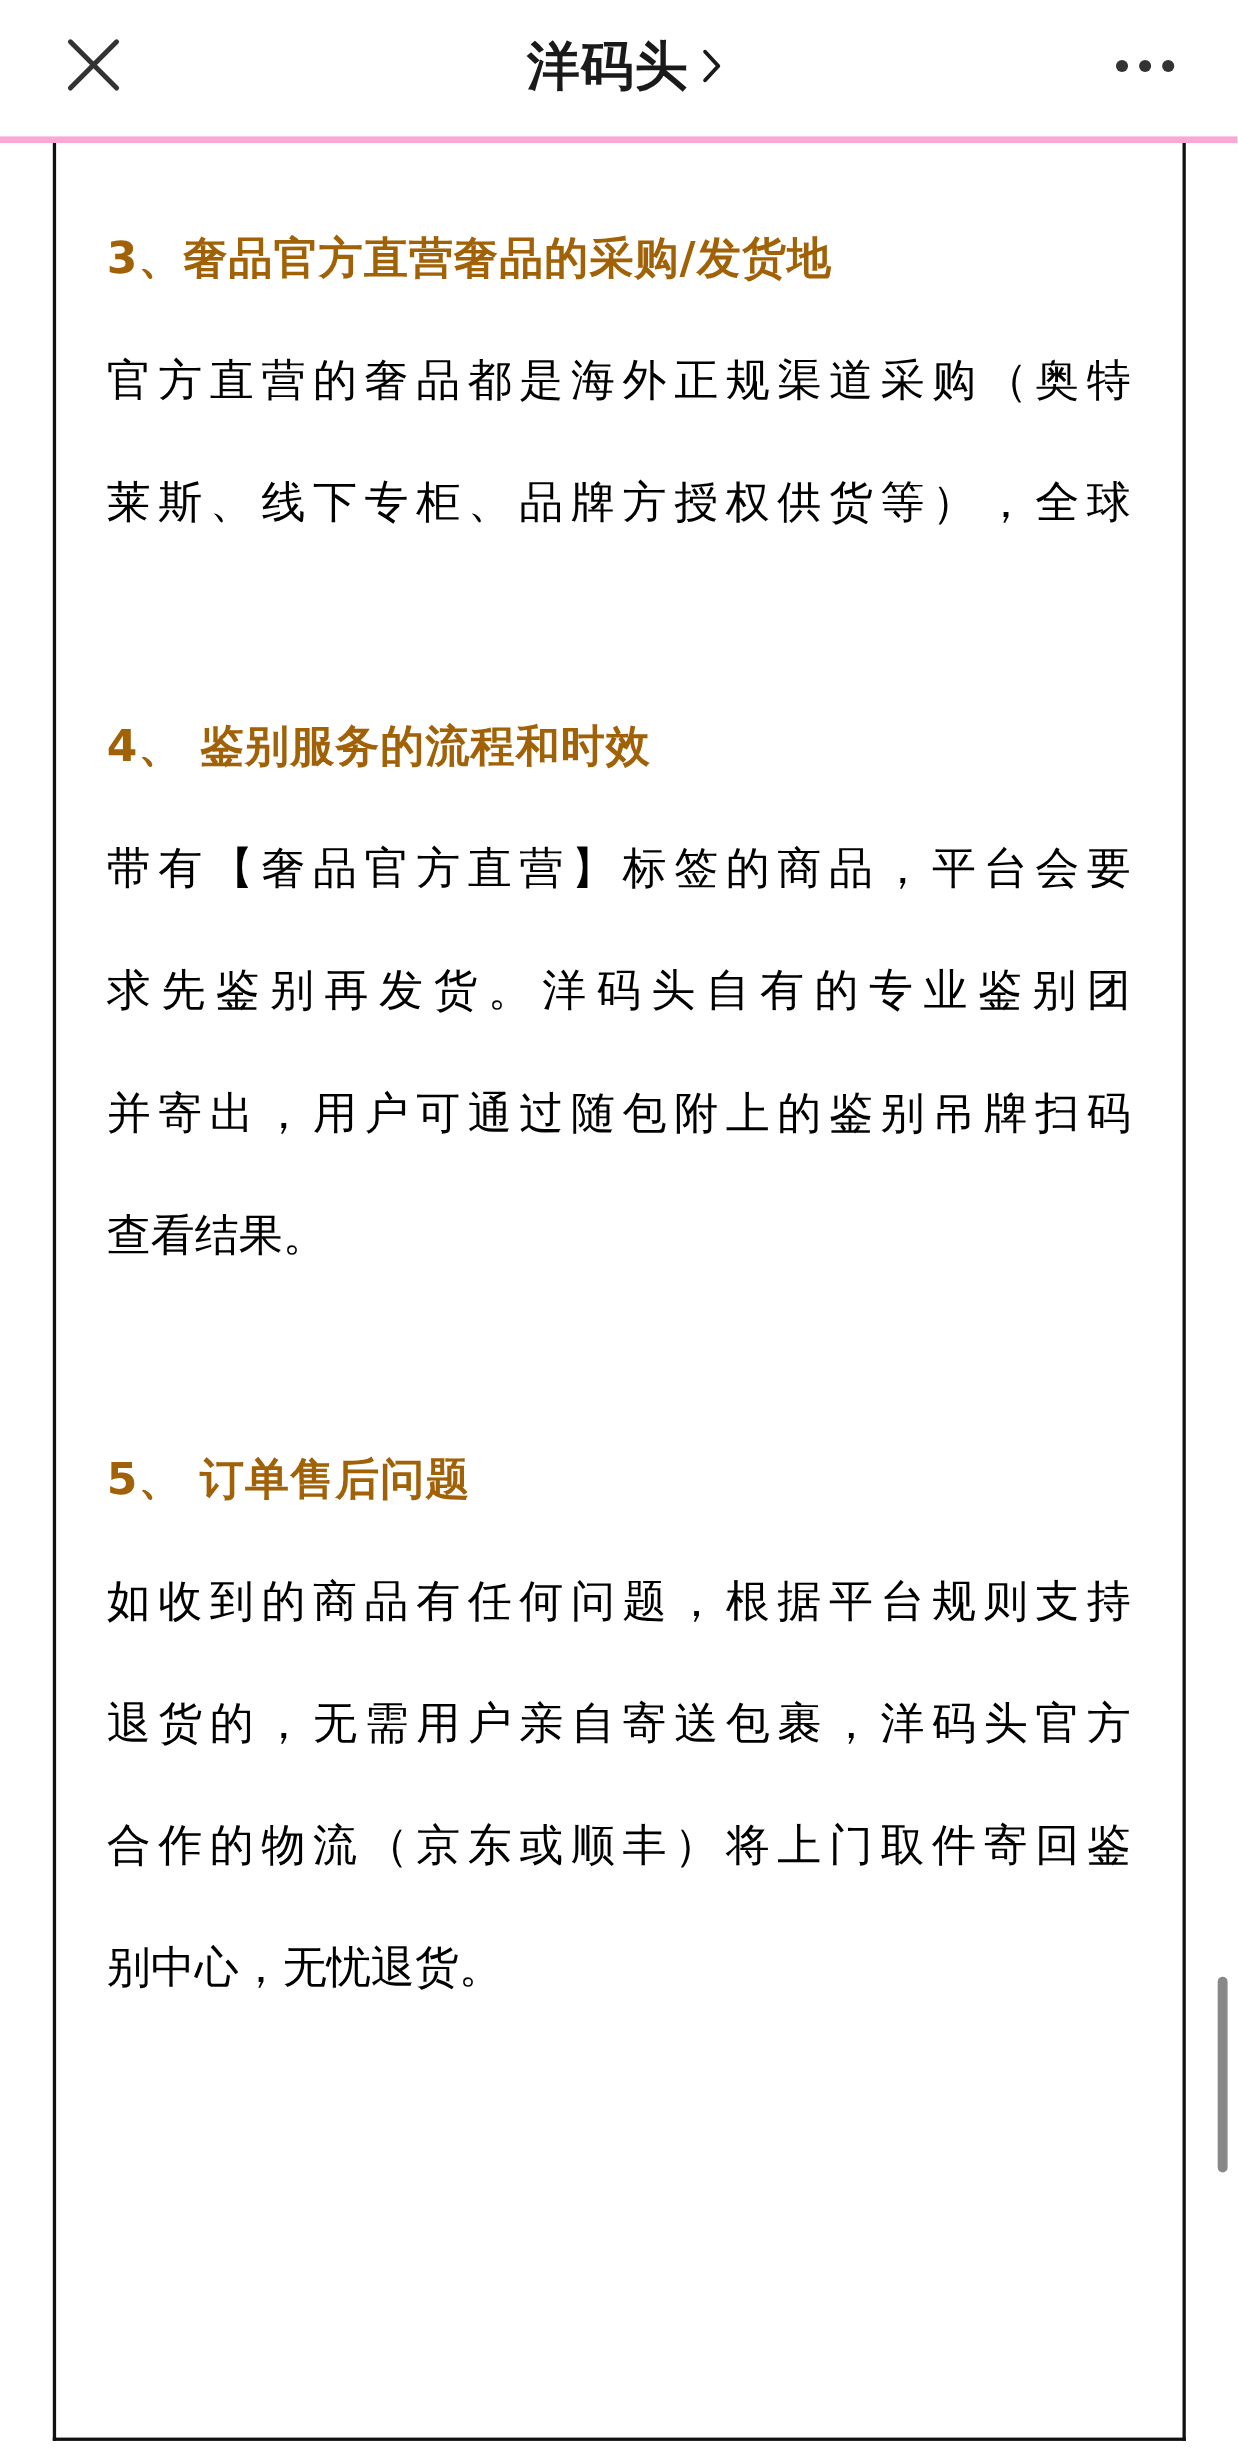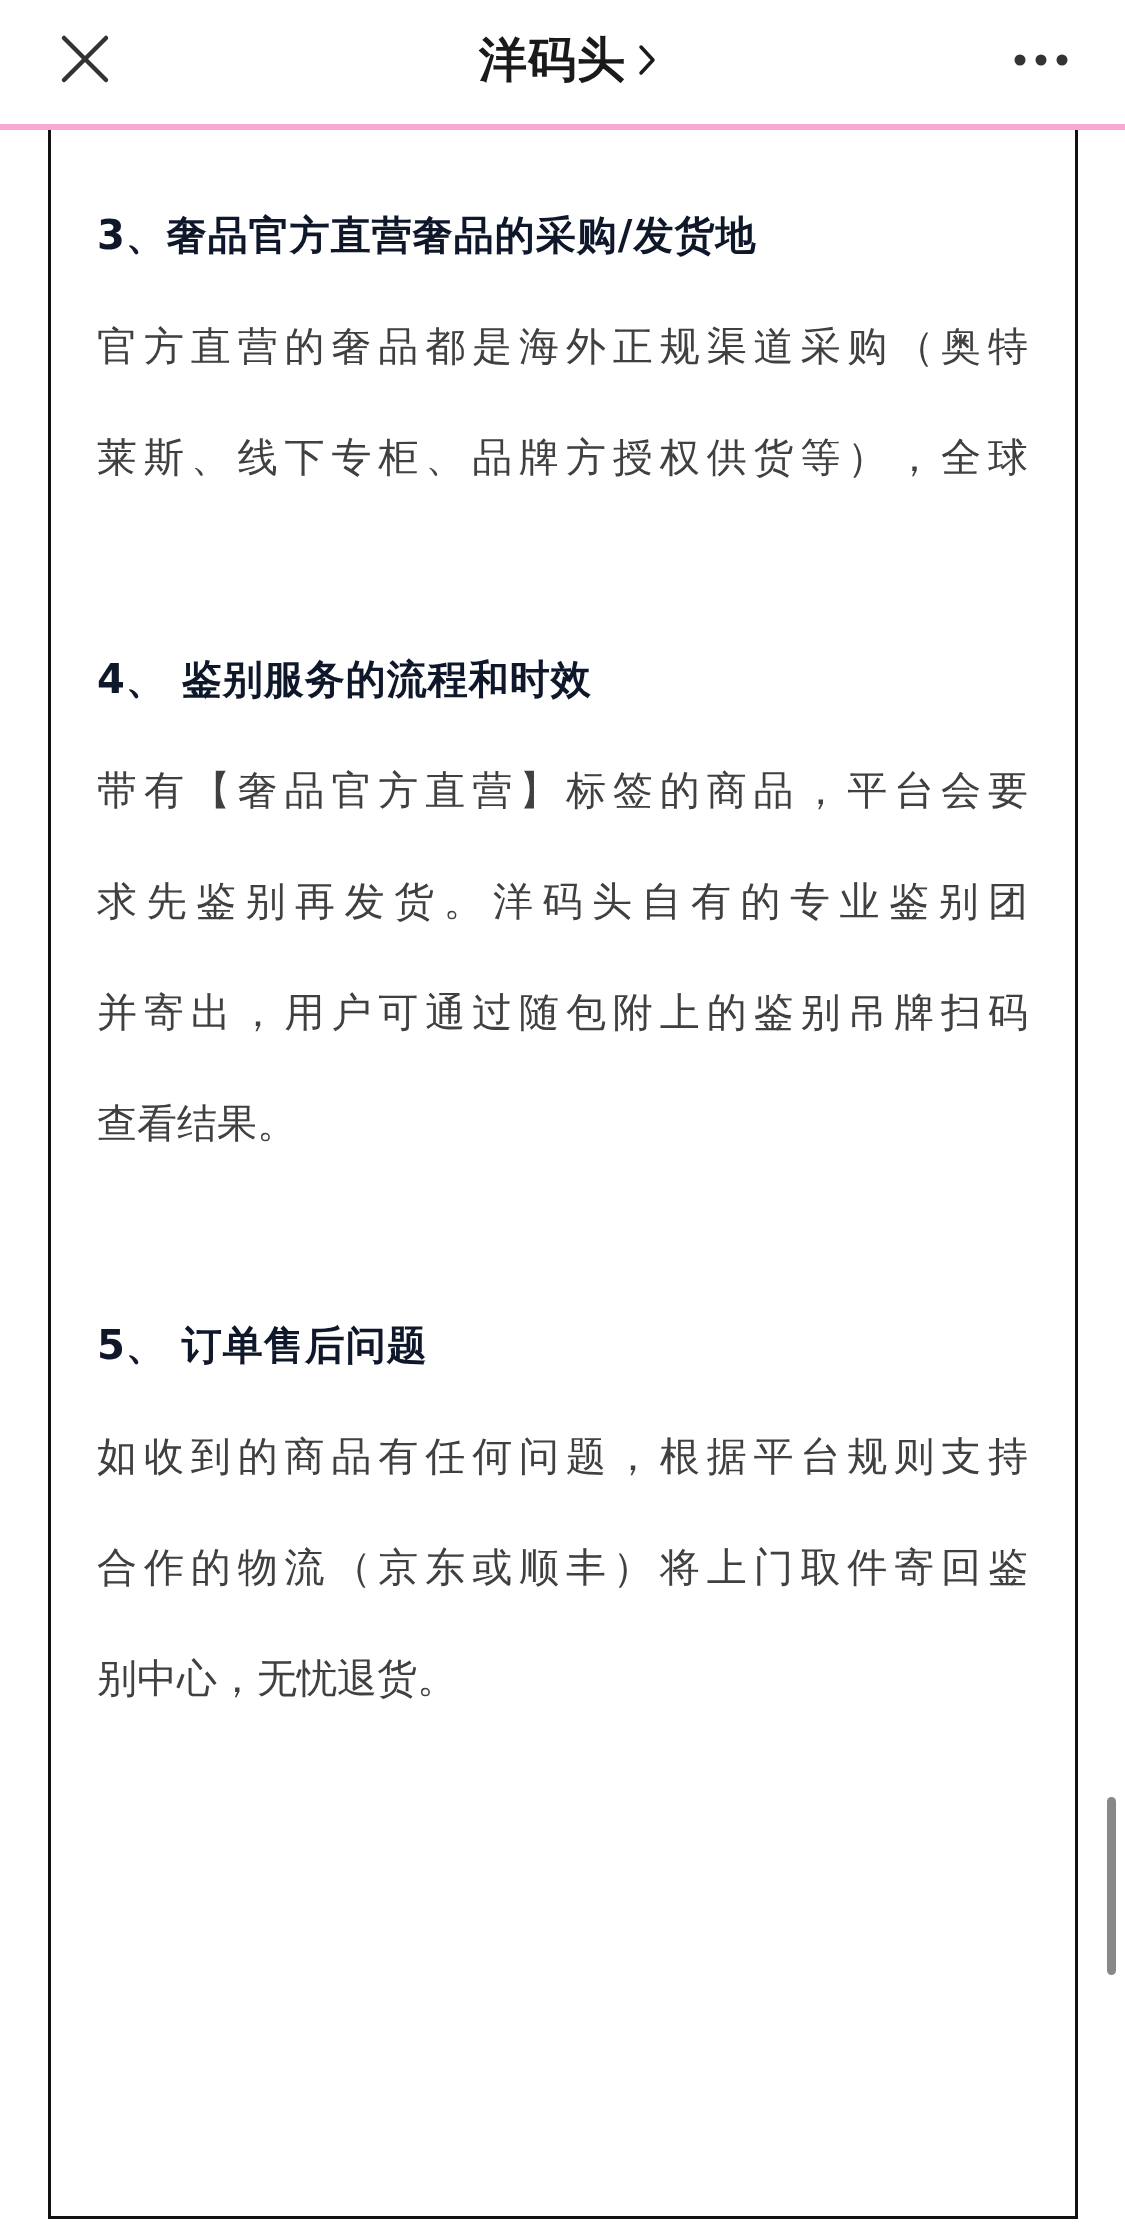--- a/index.html
+++ b/index.html
@@ -28,24 +28,24 @@
   .box {
     position: absolute; left: 48px; top: 100px; width: 1024px; height: 2116px;
     border: 3px solid #111111; border-top: none; background: #fff;
   }
   .content {
     position: absolute; left: 97px; top: 180px; width: 931px;
   }
   .line {
     height: 111px; line-height: 111px; font-size: 40px;
     text-align: justify; text-align-last: justify; white-space: nowrap;
-    color: #404040;
+    color: #000000;
   }
   .line.last { text-align-last: left; }
-  .line.heading { font-weight: bold; letter-spacing: 1px; text-align-last: left; color: #0f172a; }
+  .line.heading { font-weight: bold; letter-spacing: 1px; text-align-last: left; color: #a16207; }
   .line.blank { }
   .scrollbar {
     position: absolute; left: 1107px; top: 1797px; width: 9px; height: 178px;
     background: #888888; border-radius: 5px;
   }
 </style>
 </head>
 <body>
 
 <div class="header">
@@ -81,17 +81,18 @@
 
   <div class="line heading">4、 鉴别服务的流程和时效</div>
   <div class="line">带有【奢品官方直营】标签的商品，平台会要</div>
   <div class="line">求先鉴别再发货。洋码头自有的专业鉴别团</div>
   <div class="line">并寄出，用户可通过随包附上的鉴别吊牌扫码</div>
   <div class="line last">查看结果。</div>
   <div class="line blank"></div>
 
   <div class="line heading">5、 订单售后问题</div>
   <div class="line">如收到的商品有任何问题，根据平台规则支持</div>
+  <div class="line">退货的，无需用户亲自寄送包裹，洋码头官方</div>
   <div class="line">合作的物流（京东或顺丰）将上门取件寄回鉴</div>
   <div class="line last">别中心，无忧退货。</div>
 </div>
 
 <div class="scrollbar"></div>
 
 </body></html>

